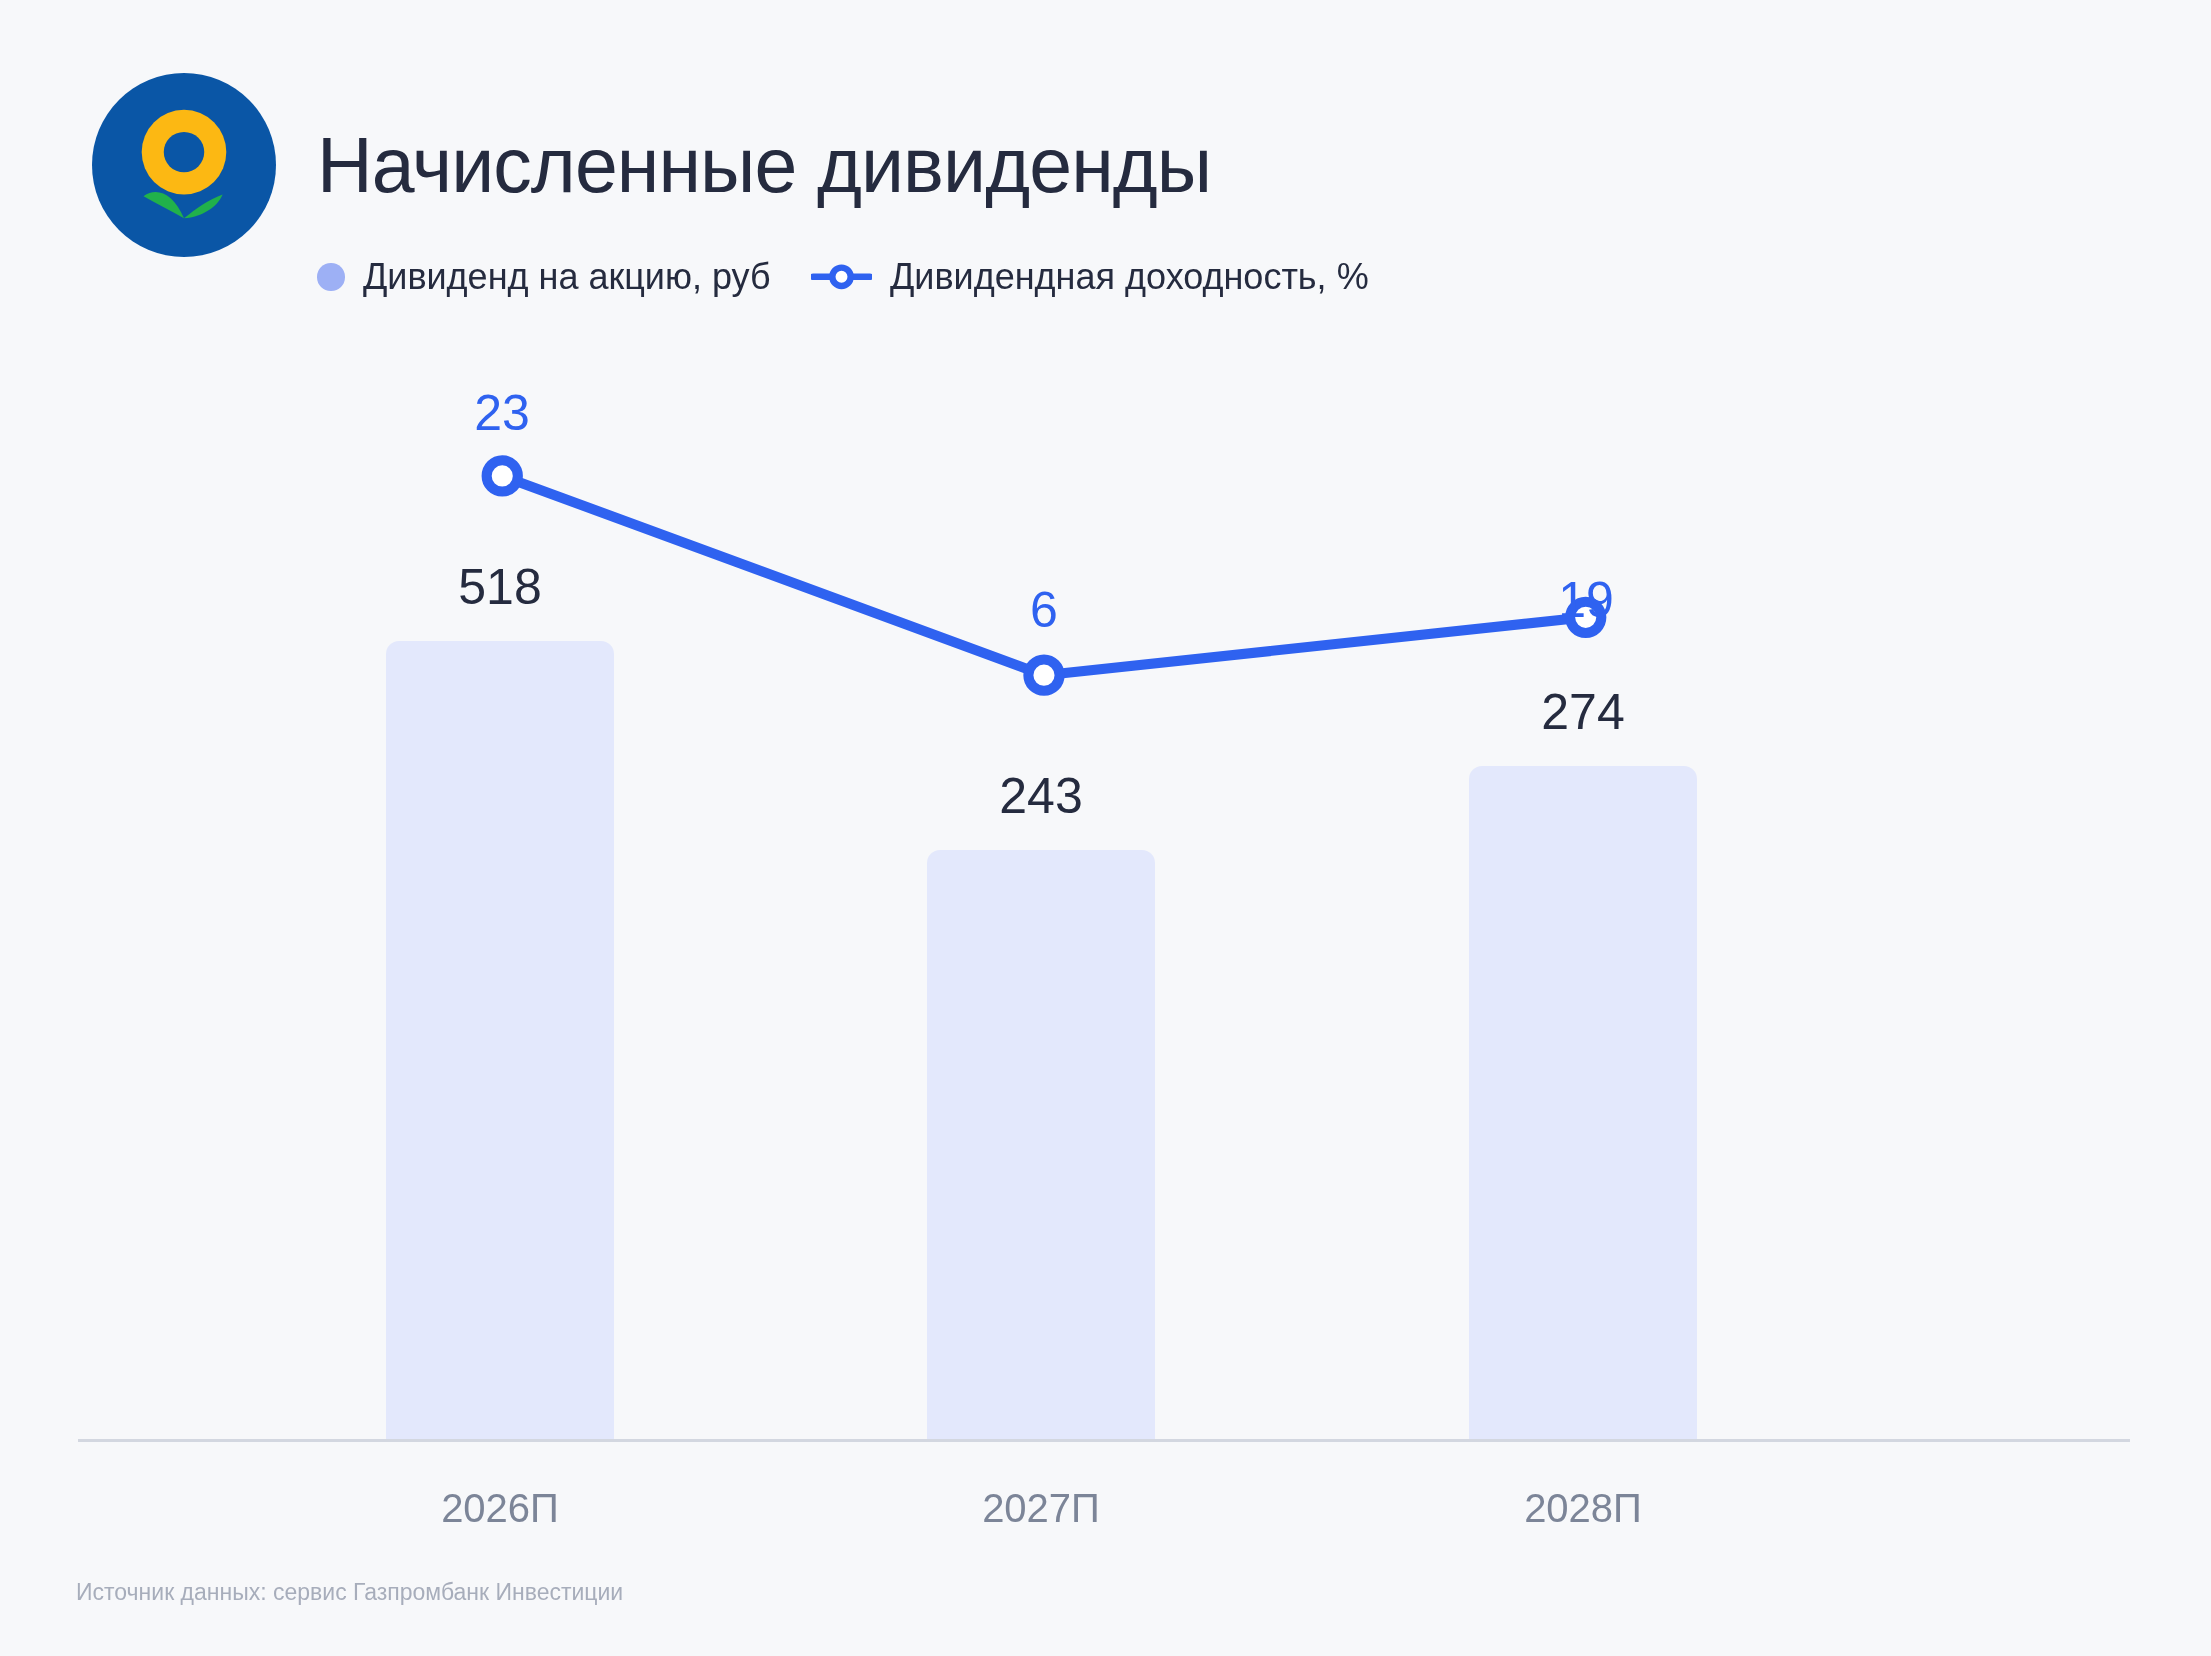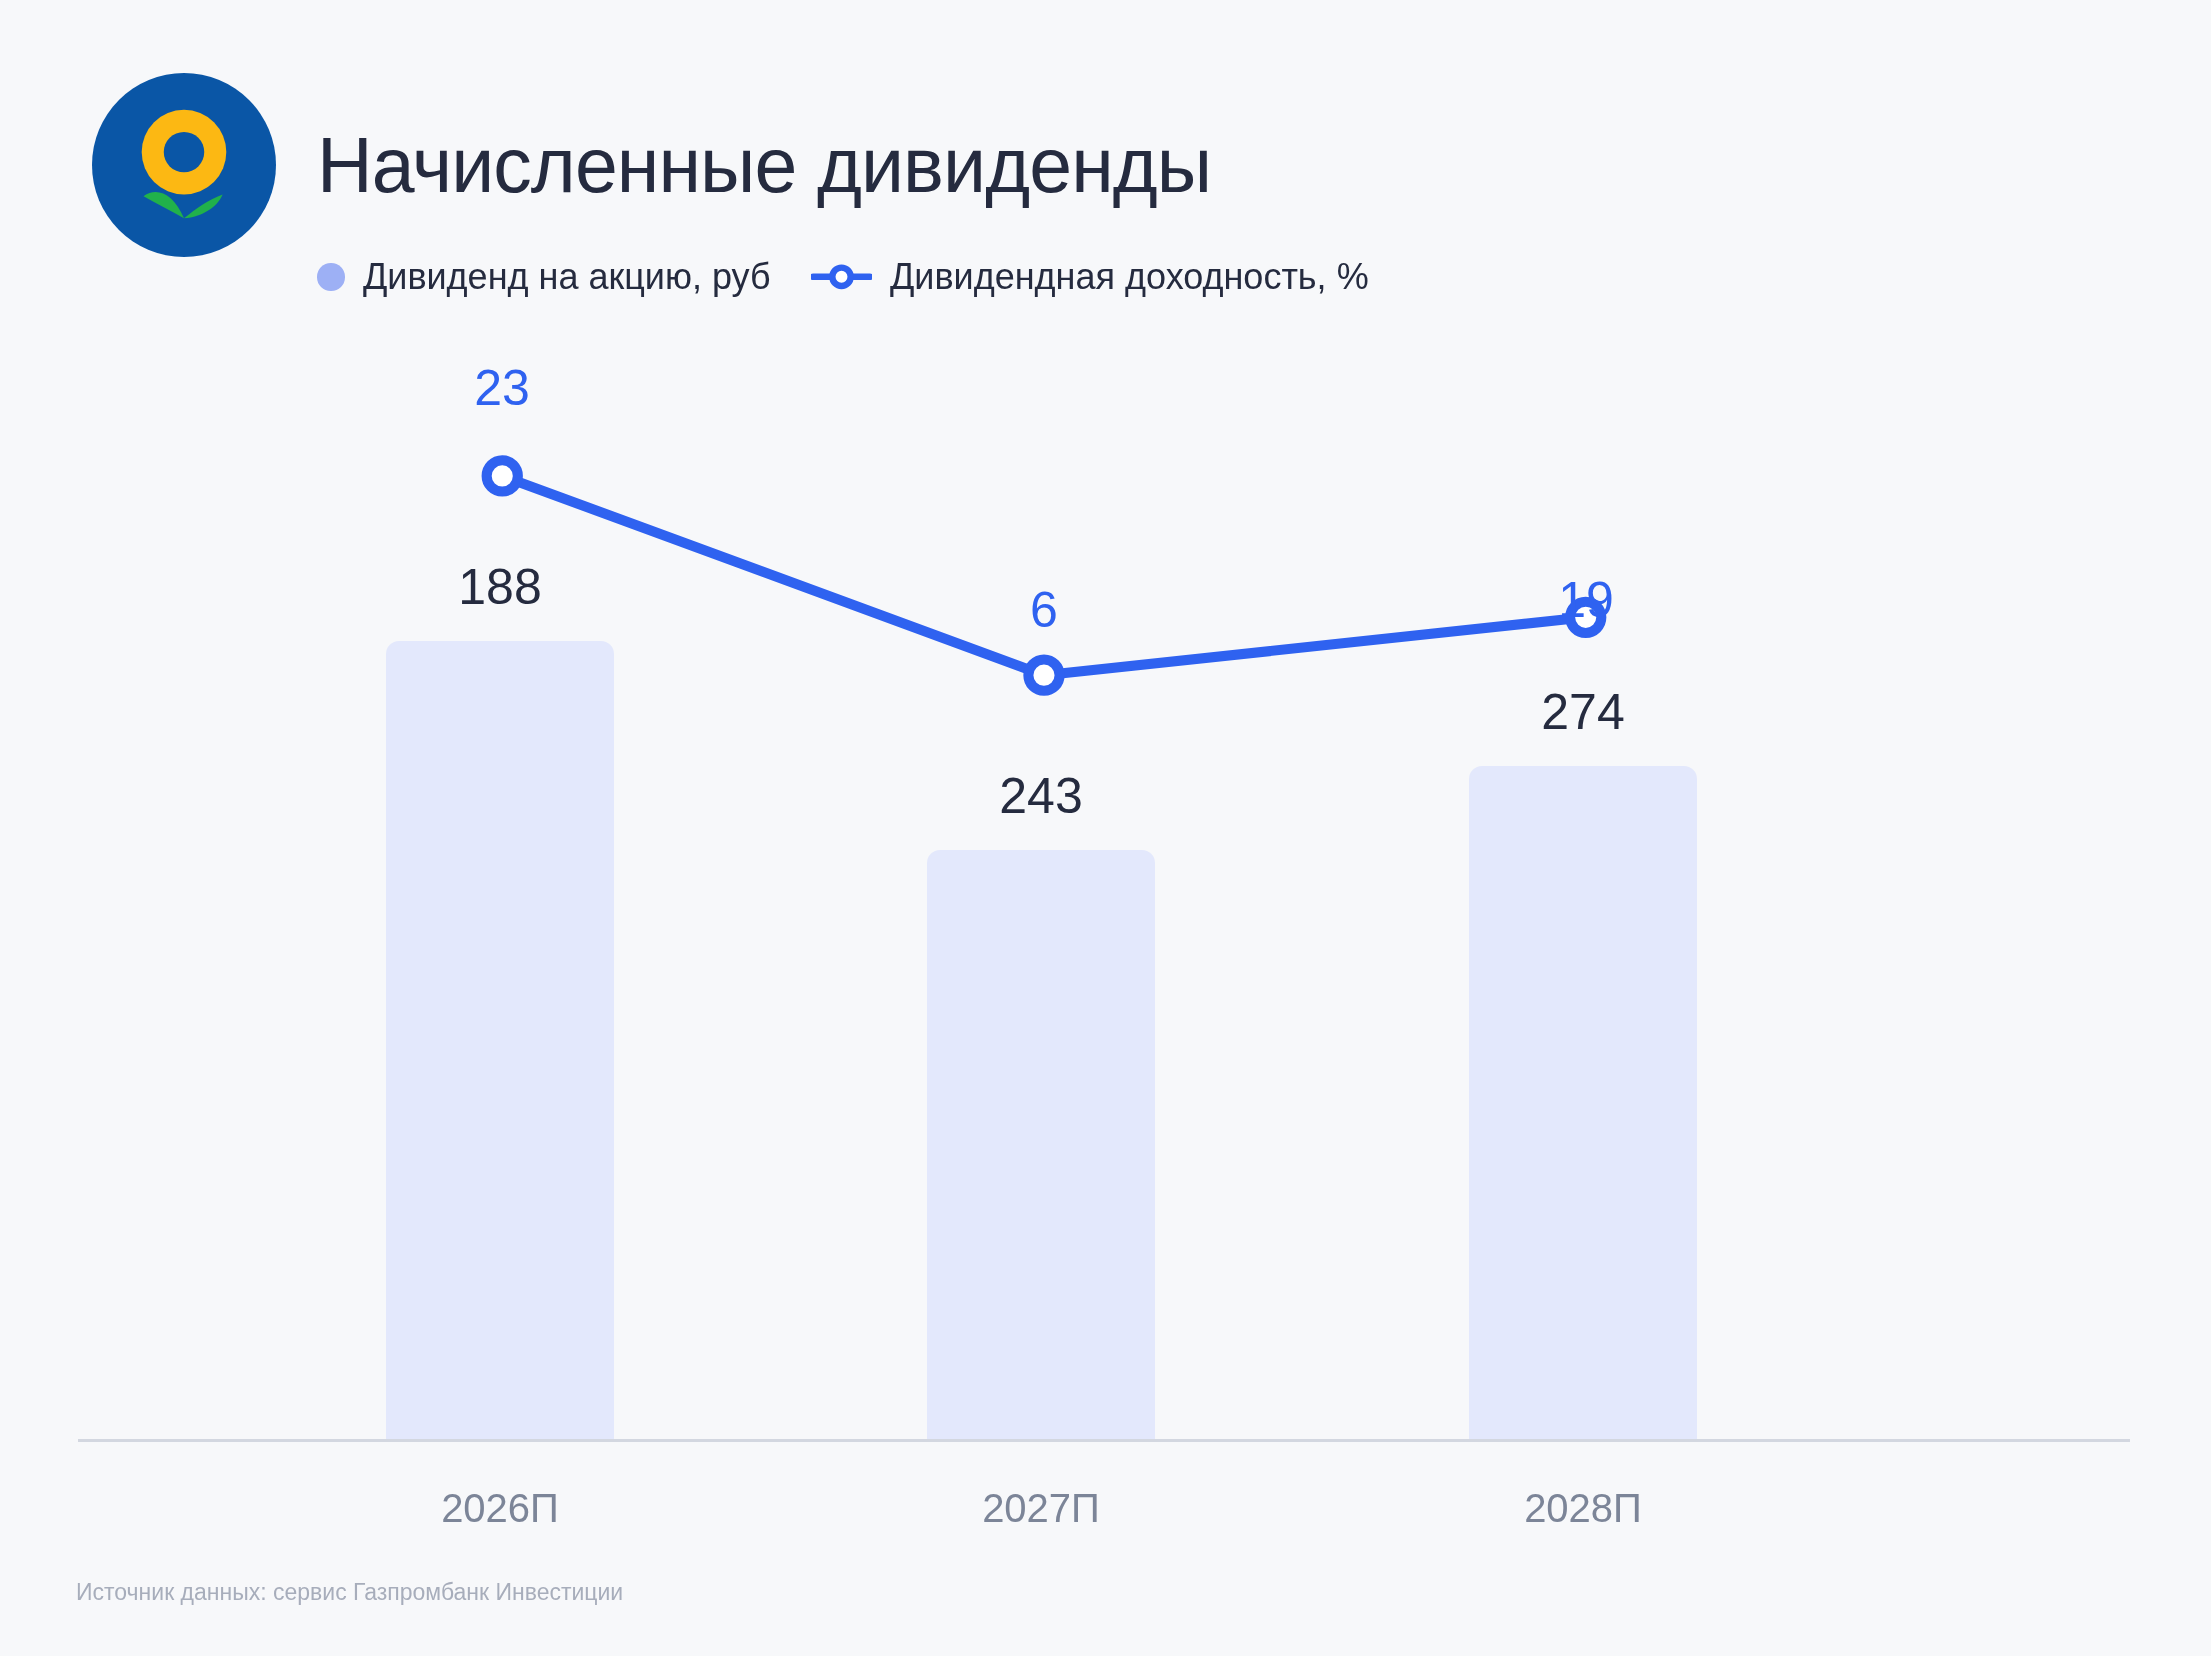--- a/index.html
+++ b/index.html
@@ -169,32 +169,32 @@
       <span class="legend-label">Дивидендная доходность, %</span>
     </div>
   </div>
 
   <div class="plot-area">
 
     <div class="bar" style="left:386px; top:641px; width:228px; height:799px;"></div>
     <div class="bar" style="left:927px; top:850px; width:228px; height:590px;"></div>
     <div class="bar" style="left:1469px; top:766px; width:228px; height:674px;"></div>
 
-    <div class="bar-label" style="left:386px; top:562px; width:228px;">188</div>
+    <div class="bar-label" style="left:386px; top:562px; width:228px;">518</div>
     <div class="bar-label" style="left:927px; top:771px; width:228px;">243</div>
     <div class="bar-label" style="left:1469px; top:687px; width:228px;">274</div>
 
     <svg class="plot" viewBox="0 0 2408 1804">
       <polyline points="547,518 1137,735 1727,672" fill="none" stroke="#2f62f0" stroke-width="11" stroke-linecap="round" stroke-linejoin="round"></polyline>
       <circle cx="547" cy="518" r="17" fill="#ffffff" stroke="#2f62f0" stroke-width="11"></circle>
       <circle cx="1137" cy="735" r="17" fill="#ffffff" stroke="#2f62f0" stroke-width="11"></circle>
       <circle cx="1727" cy="672" r="17" fill="#ffffff" stroke="#2f62f0" stroke-width="11"></circle>
     </svg>
 
-    <div class="line-label" style="left:392px; top:363px; width:220px;text-align:center;">23</div>
+    <div class="line-label" style="left:392px; top:388px; width:220px;text-align:center;">23</div>
     <div class="line-label" style="left:934px; top:585px; width:220px;">6</div>
     <div class="line-label" style="left:1476px; top:527px; width:220px;margin-top:48px;">19</div>
 
     <div class="axis-line"></div>
 
     <div class="x-label" style="left:386px; top:1488px; width:228px;">2026П</div>
     <div class="x-label" style="left:927px; top:1488px; width:228px;">2027П</div>
     <div class="x-label" style="left:1469px; top:1488px; width:228px;">2028П</div>
   </div>
 

